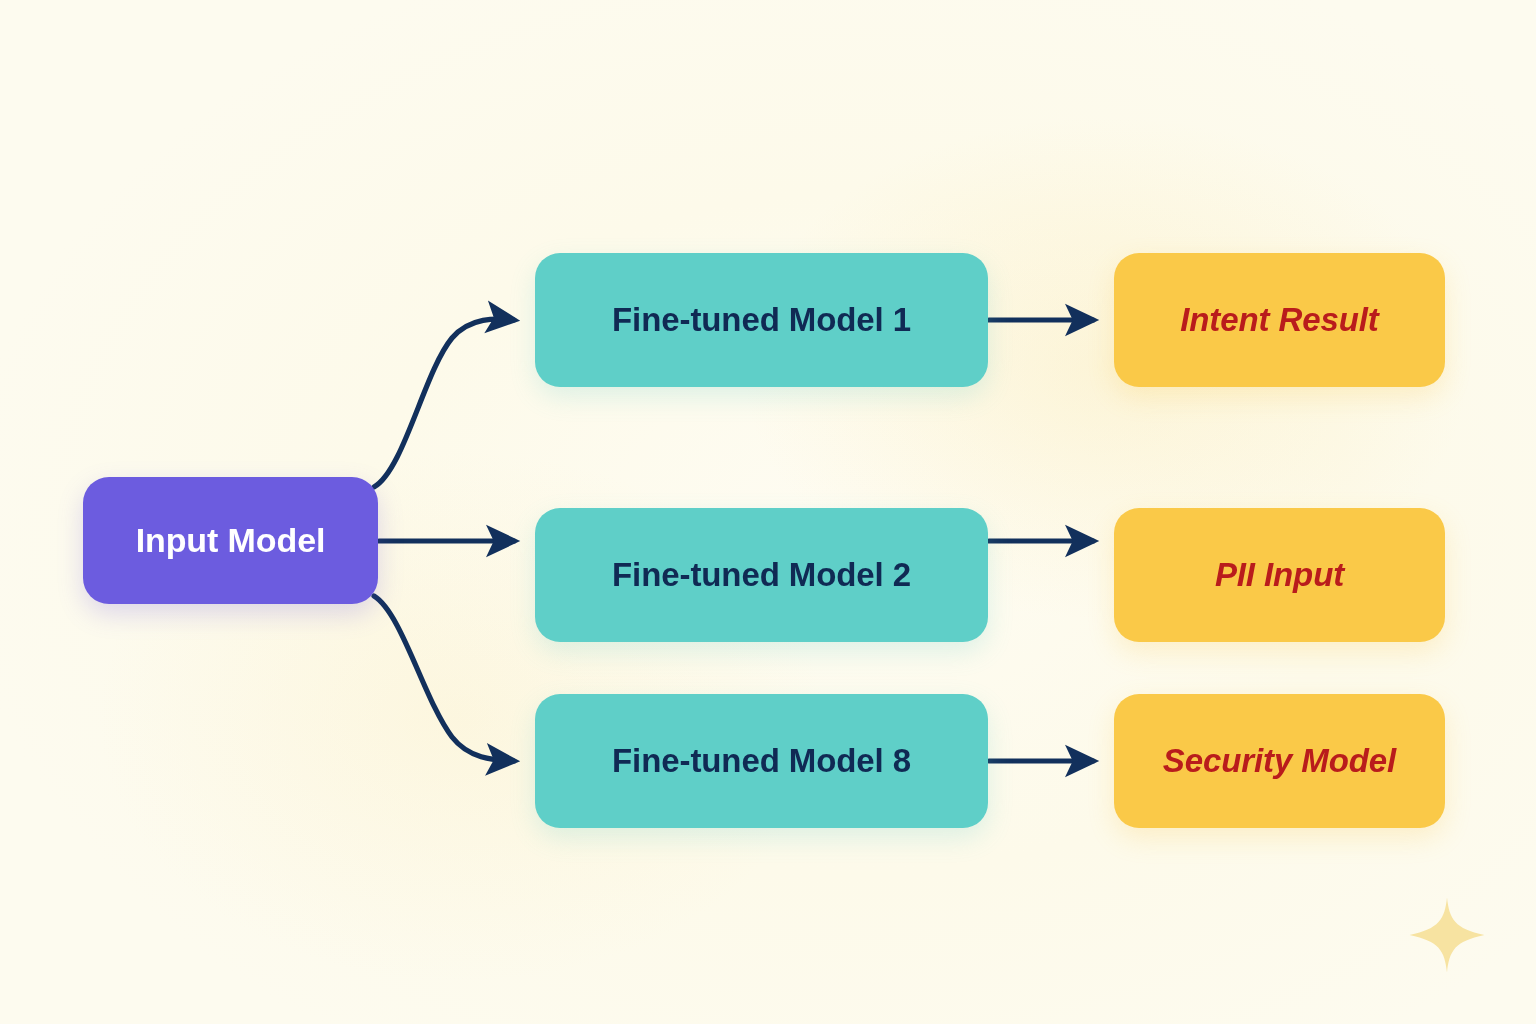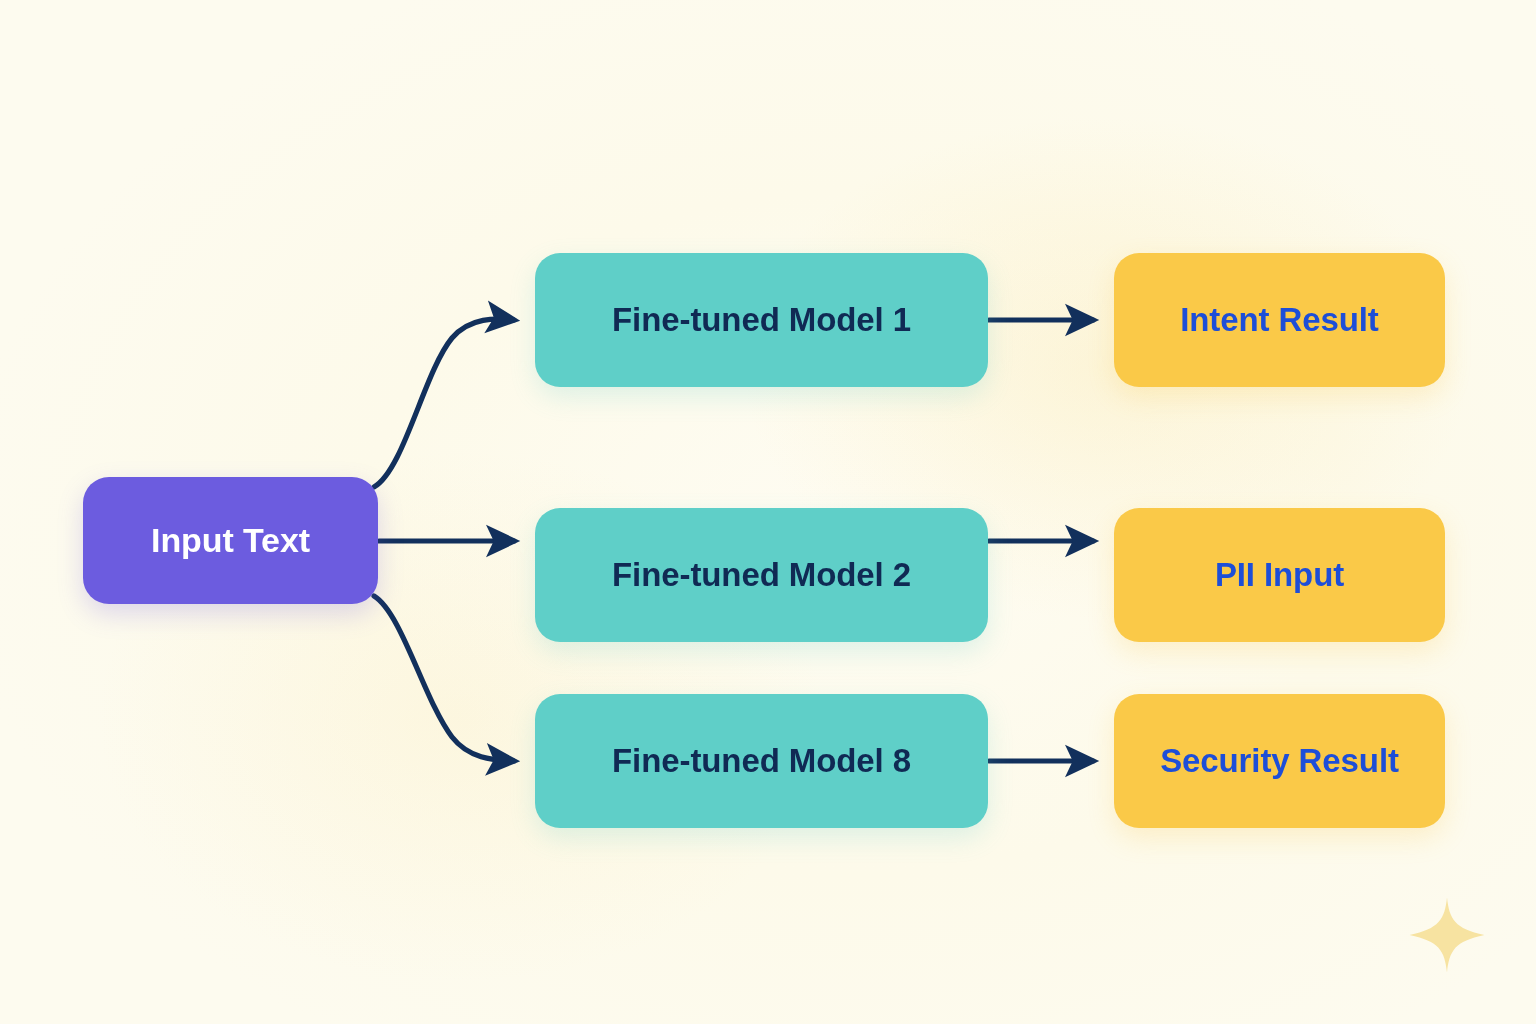--- a/index.html
+++ b/index.html
@@ -86,22 +86,23 @@
   
   .node-result {
     left: 1114px;
     width: 331px;
     height: 134px;
     background: #fac948;
     border-radius: 25px;
     box-shadow: 0 10px 26px rgba(250,201,72,0.22);
   }
   .node-result .node-label {
-    color: #1d4ed8;
+    color: #b91c1c;
     font-size: 33px;
+    font-style: italic;
   }
 
   
   .sparkle {
     position: absolute;
     left: 1408px;
     top: 896px;
     width: 78px;
     height: 78px;
     pointer-events: none;
@@ -128,40 +129,40 @@
     <path d="M 374,596 C 402,613 424,700 452,737 C 470,760 496,760 514,761" fill="none" stroke="#12305c" stroke-width="5.2" stroke-linecap="round" marker-end="url(#arrowhead)"></path>
 
     <path d="M 989,320 L 1093,320" fill="none" stroke="#12305c" stroke-width="5.2" stroke-linecap="round" marker-end="url(#arrowhead)"></path>
 
     <path d="M 989,541 L 1093,541" fill="none" stroke="#12305c" stroke-width="5.2" stroke-linecap="round" marker-end="url(#arrowhead)"></path>
 
     <path d="M 989,761 L 1093,761" fill="none" stroke="#12305c" stroke-width="5.2" stroke-linecap="round" marker-end="url(#arrowhead)"></path>
   </svg>
 
   <div class="node node-input">
-    <span class="node-label">Input Text</span>
+    <span class="node-label">Input Model</span>
   </div>
 
   <div class="node node-model row1">
     <span class="node-label">Fine-tuned Model 1</span>
   </div>
   <div class="node node-model row2">
     <span class="node-label">Fine-tuned Model 2</span>
   </div>
   <div class="node node-model row3">
     <span class="node-label">Fine-tuned Model 8</span>
   </div>
 
   <div class="node node-result row1">
     <span class="node-label">Intent Result</span>
   </div>
   <div class="node node-result row2">
     <span class="node-label">PII Input</span>
   </div>
   <div class="node node-result row3">
-    <span class="node-label">Security Result</span>
+    <span class="node-label">Security Model</span>
   </div>
 
   <svg class="sparkle" viewBox="0 0 100 100" xmlns="http://www.w3.org/2000/svg">
     <path d="M50 2 C53 30 60 42 98 50 C60 58 53 70 50 98 C47 70 40 58 2 50 C40 42 47 30 50 2 Z" fill="#f7e3a1"></path>
   </svg>
 
 </div>
 
 </body></html>

